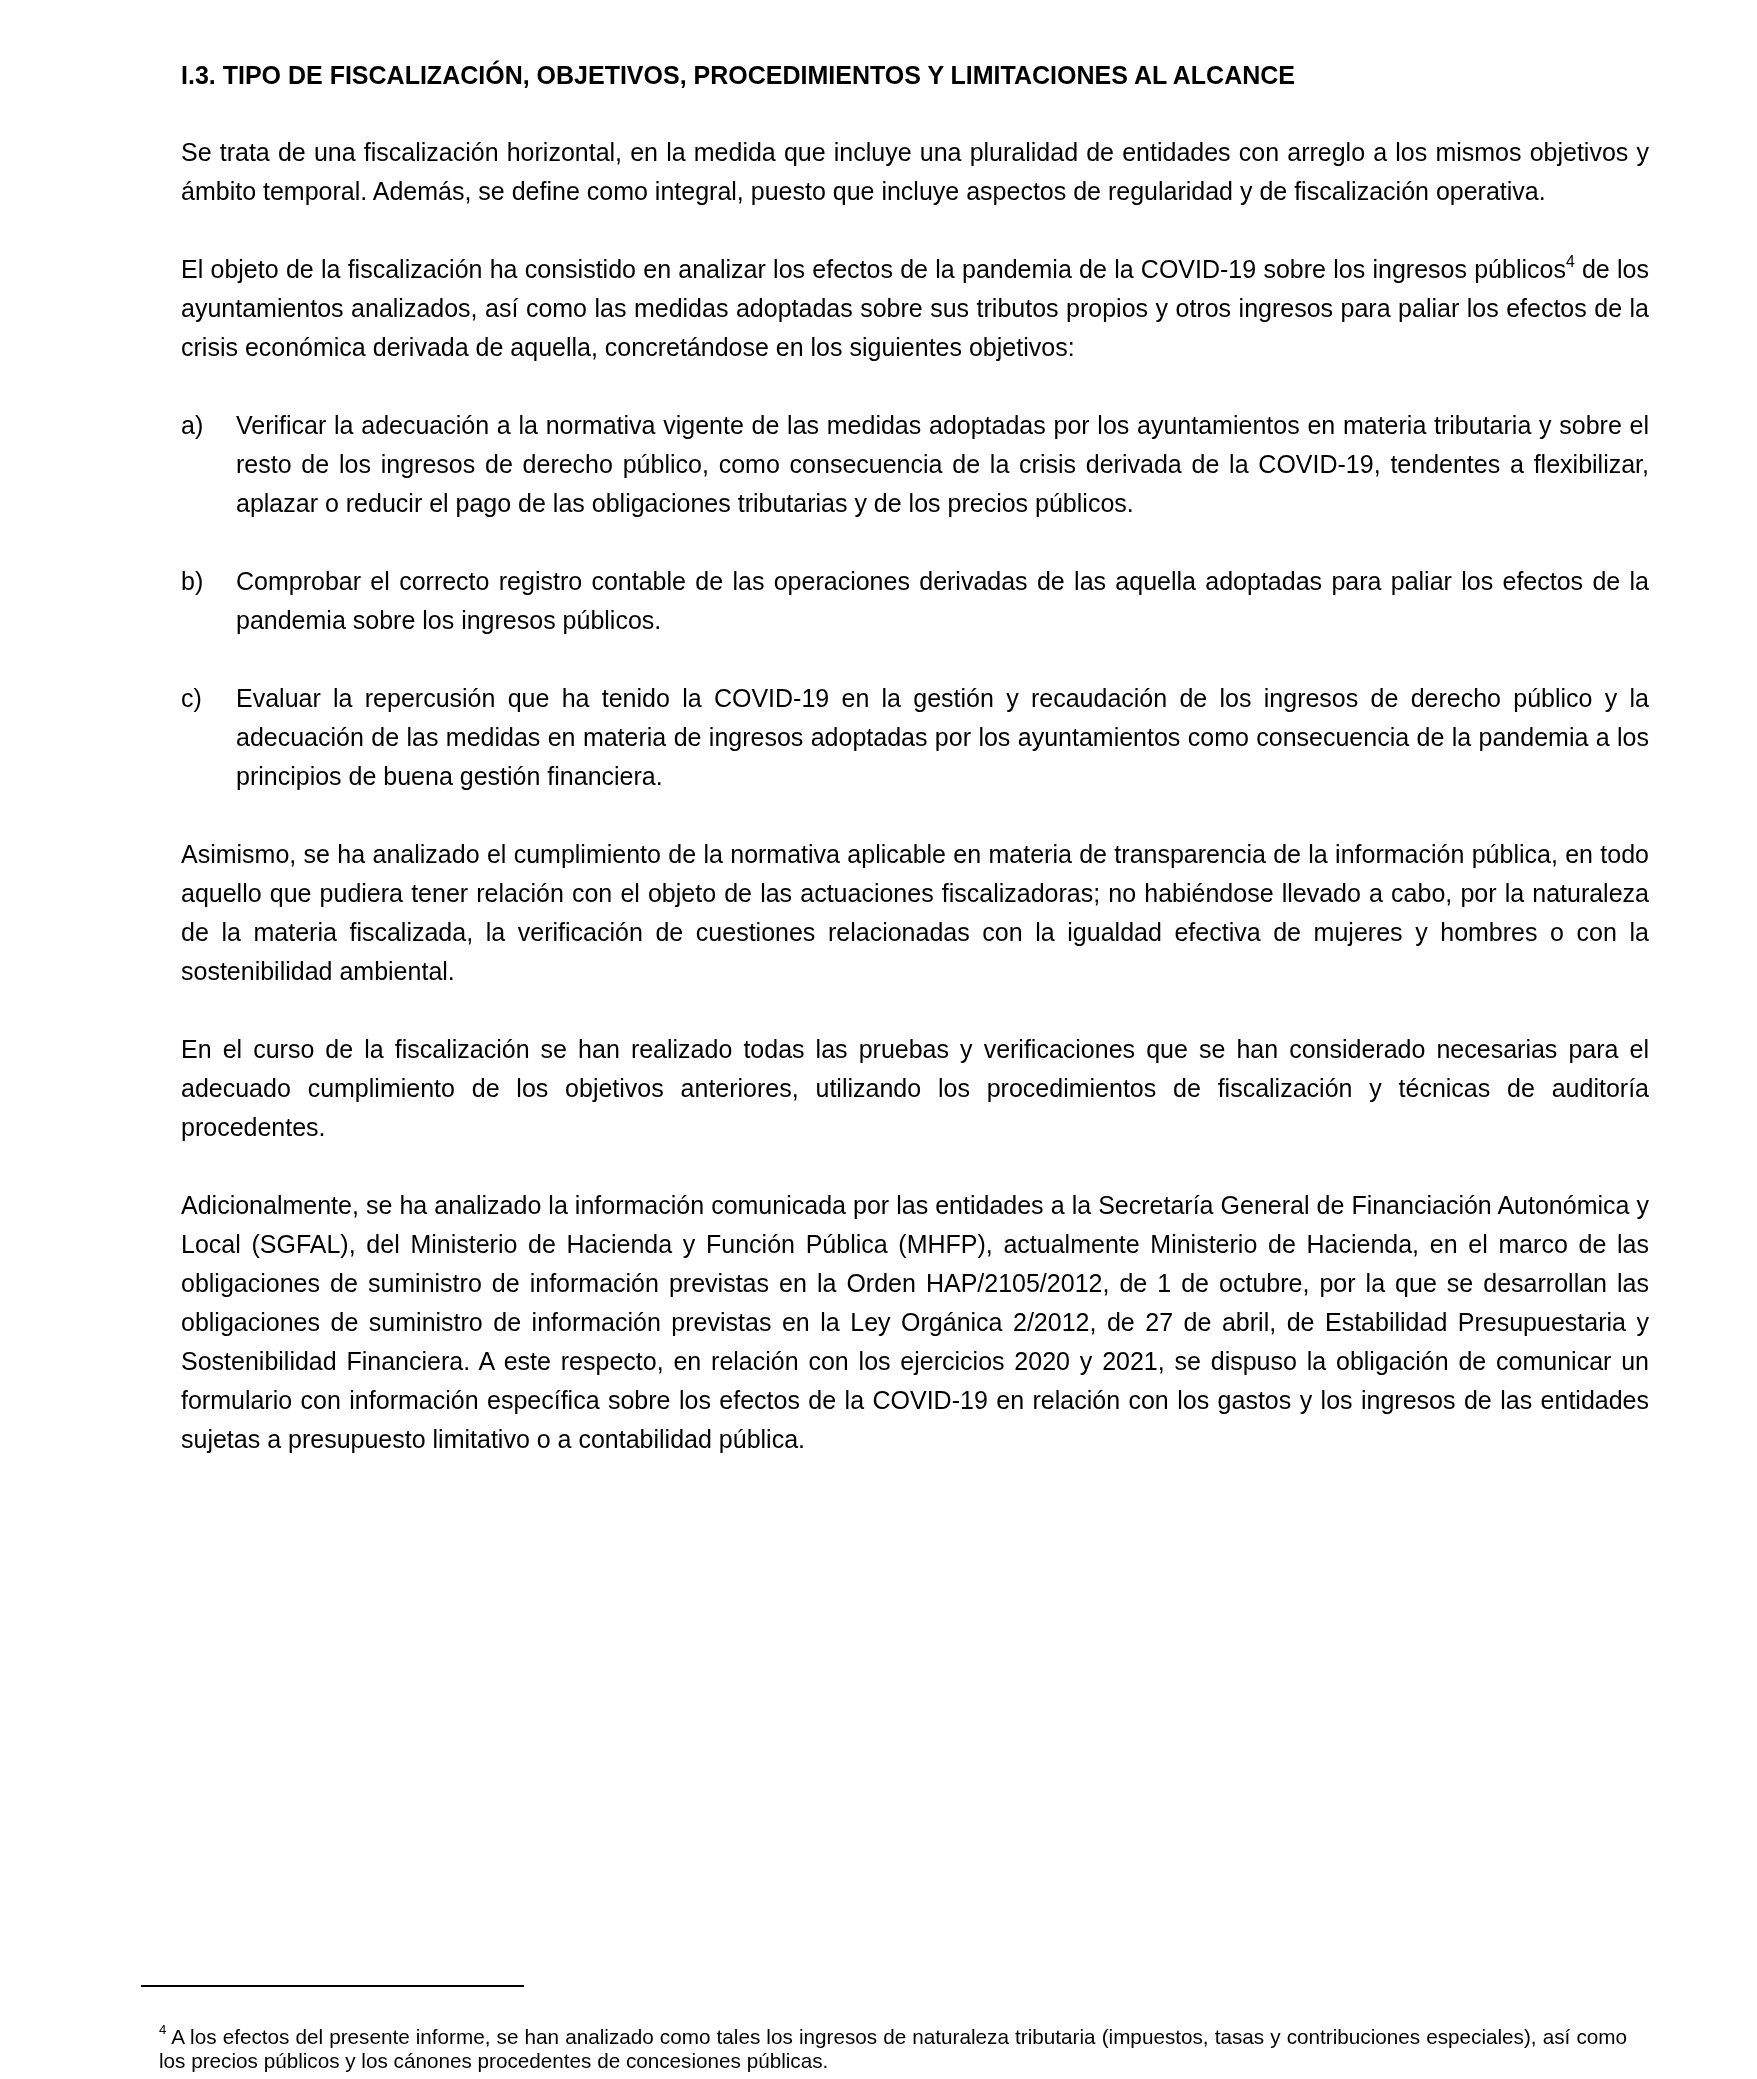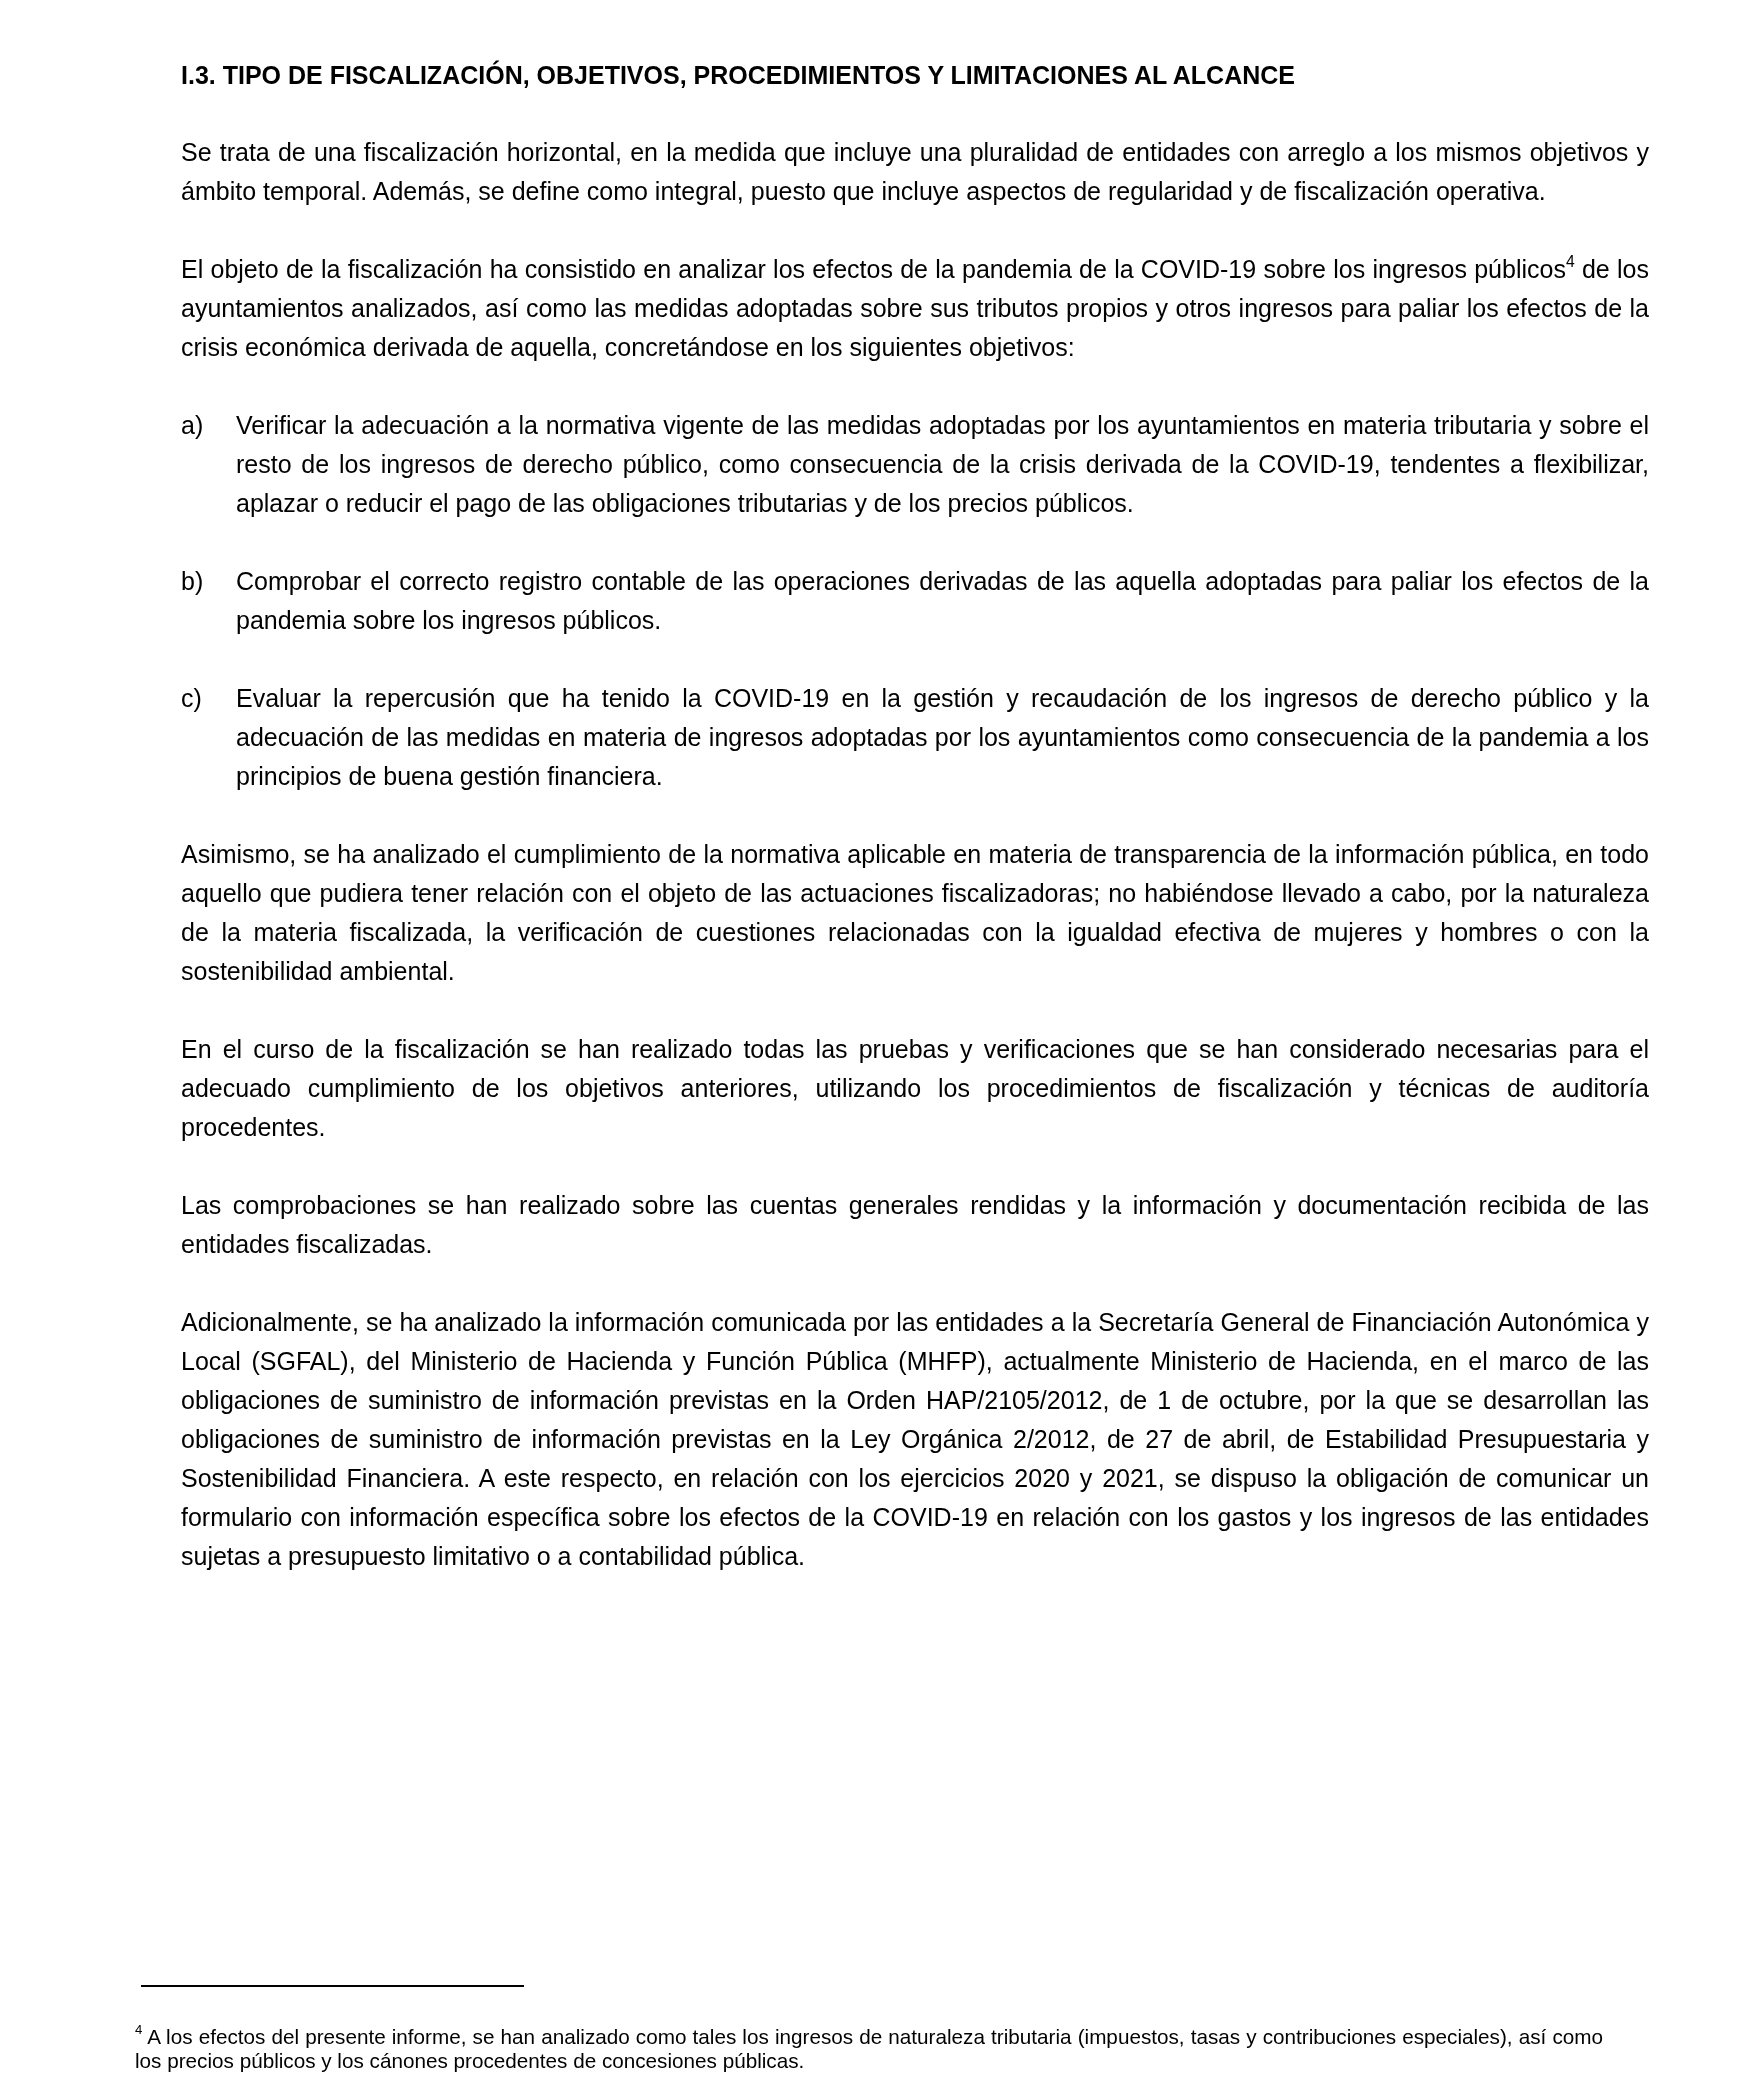--- a/index.html
+++ b/index.html
@@ -64,21 +64,21 @@
     .footnote-rule {
       position: absolute;
       left: 141px;
       top: 1985px;
       width: 383px;
       height: 1.7px;
       background: #000000;
     }
     .footnote {
       position: absolute;
-      left: 135px;
+      left: 159px;
       top: 2004px;
       width: 1468px;
       font-size: 20.7px;
       line-height: 24px;
       text-align: justify;
     }
     .footnote sup {
       font-size: 13.2px;
       line-height: 0;
       position: relative;
@@ -108,21 +108,20 @@
     <li class="list-item">
       <span class="list-marker">c)</span>
       <span>Evaluar la repercusión que ha tenido la COVID-19 en la gestión y recaudación de los ingresos de derecho público y la adecuación de las medidas en materia de ingresos adoptadas por los ayuntamientos como consecuencia de la pandemia a los principios de buena gestión financiera.</span>
     </li>
   </ul>
 
   <p class="para">Asimismo, se ha analizado el cumplimiento de la normativa aplicable en materia de transparencia de la información pública, en todo aquello que pudiera tener relación con el objeto de las actuaciones fiscalizadoras; no habiéndose llevado a cabo, por la naturaleza de la materia fiscalizada, la verificación de cuestiones relacionadas con la igualdad efectiva de mujeres y hombres o con la sostenibilidad ambiental.</p>
 
   <p class="para">En el curso de la fiscalización se han realizado todas las pruebas y verificaciones que se han considerado necesarias para el adecuado cumplimiento de los objetivos anteriores, utilizando los procedimientos de fiscalización y técnicas de auditoría procedentes.</p>
 
-  <p class="para">Las comprobaciones se han realizado sobre las cuentas generales rendidas y la información y documentación recibida de las entidades fiscalizadas.</p>
 
   <p class="para">Adicionalmente, se ha analizado la información comunicada por las entidades a la Secretaría General de Financiación Autonómica y Local (SGFAL), del Ministerio de Hacienda y Función Pública (MHFP), actualmente Ministerio de Hacienda, en el marco de las obligaciones de suministro de información previstas en la Orden HAP/2105/2012, de 1 de octubre, por la que se desarrollan las obligaciones de suministro de información previstas en la Ley Orgánica 2/2012, de 27 de abril, de Estabilidad Presupuestaria y Sostenibilidad Financiera. A este respecto, en relación con los ejercicios 2020 y 2021, se dispuso la obligación de comunicar un formulario con información específica sobre los efectos de la COVID-19 en relación con los gastos y los ingresos de las entidades sujetas a presupuesto limitativo o a contabilidad pública.</p>
 
 </div>
 
 <div class="footnote-rule"></div>
 
 <p class="footnote"><sup>4</sup><span> A los efectos del presente informe, se han analizado como tales los ingresos de naturaleza tributaria (impuestos, tasas y contribuciones especiales), así como los precios públicos y los cánones procedentes de concesiones públicas.</span></p>
 
 

